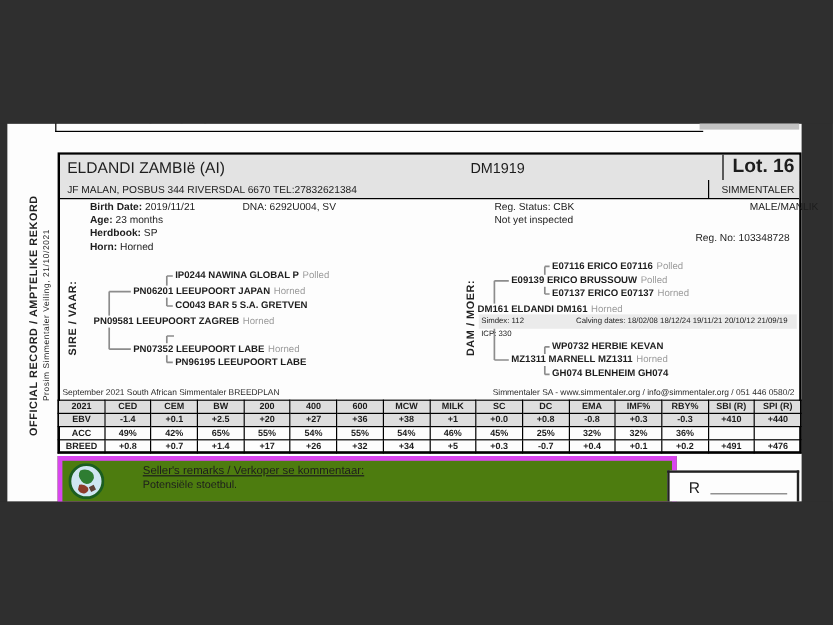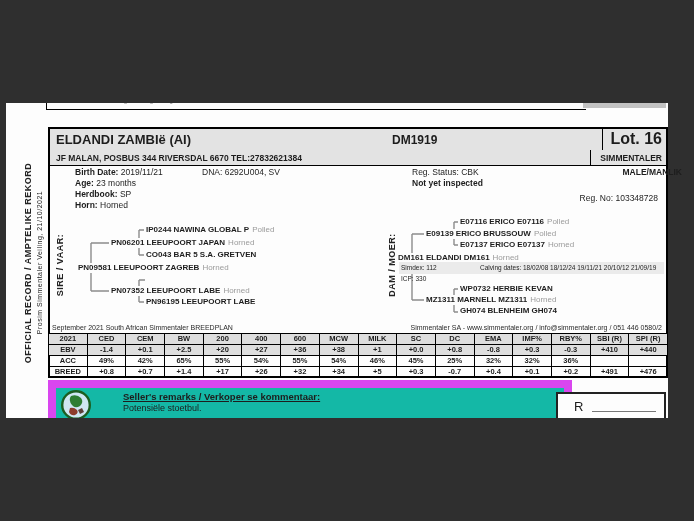--- a/index.html
+++ b/index.html
@@ -2,36 +2,36 @@
 <html><head>
 <meta charset="utf-8">
 <style>
   html,body{margin:0;padding:0;background:#2f2f2f;}
   #screen{position:relative;width:694px;height:521px;overflow:hidden;
           font-family:"Liberation Sans","DejaVu Sans",sans-serif;color:#1d1d1d;}
   .abs{position:absolute;}
   .page{background:#fdfdfd;}
   .darkband{background:#2f2f2f;}
   .nowrap{white-space:nowrap;}
-  .b{font-weight:bold;}
+  .b{font-weight:normal;}
   .vlabel{font-weight:bold;font-size:9px;letter-spacing:.5px;text-align:center;
           transform:rotate(-90deg);white-space:nowrap;color:#222;}
   .node{font-size:8px;font-weight:bold;background:#fdfdfd;white-space:nowrap;line-height:10px;padding:0 2px;}
   .node .horn{font-weight:normal;color:#9b9b9b;padding-left:3px;}
   .info{font-size:8.5px;line-height:10px;white-space:nowrap;padding-left:20px;}
   .info .lab{font-weight:bold;}
   .docbox{border:2px solid #000;background:#fdfdfd;}
   .hdr1{background:#e3e3e3;border-bottom:1px solid #000;}
   .hdr2{background:#e3e3e3;border-bottom:1px solid #000;}
   table.ebv{border-collapse:collapse;table-layout:fixed;width:620px;height:45px;}
   table.ebv td,table.ebv th{border:1px solid #000;font-size:7.5px;font-weight:bold;
        text-align:center;padding:0;line-height:1;overflow:hidden;white-space:nowrap;}
   table.ebv .shade{background:#dedede;}
   .cap{font-size:7px;color:#2a2a2a;white-space:nowrap;}
-  .remarkbox{border:8px solid #d946ef;background:#14b8a6;}
+  .remarkbox{border:4px solid #d946ef;background:#4d7c0f;}
   .rbox{border:2px solid #222;border-bottom:none;background:#fdfdfd;}
   svg{display:block;}
 </style>
 </head>
 <body>
 <div id="screen">
 
   <div class="abs page" style="left:6px;top:103px;width:662px;height:315px;"></div>
 
   <div class="abs" style="left:46px;top:99px;width:539px;height:10px;border-left:1px solid #000;border-bottom:1px solid #000;overflow:hidden;z-index:1;">

